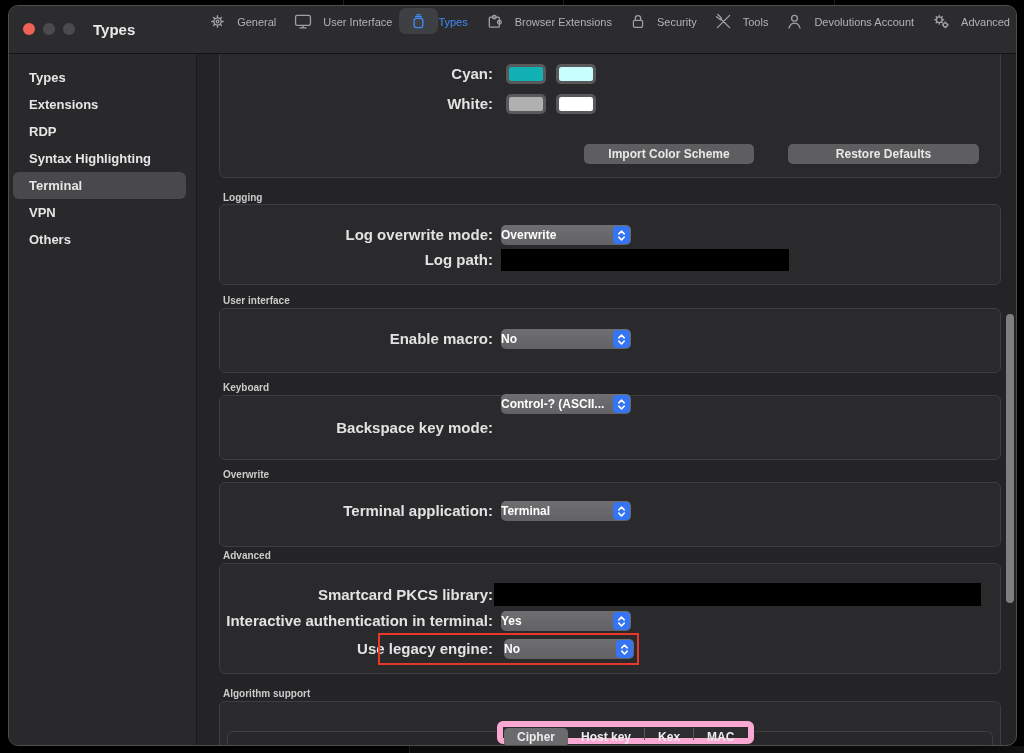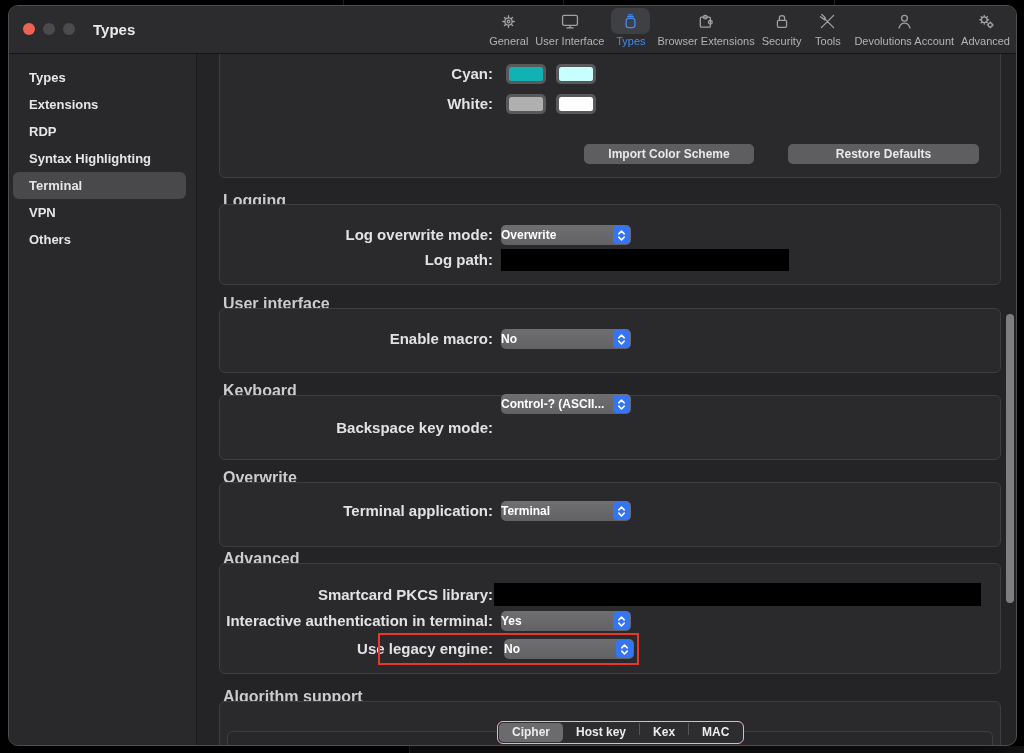--- a/index.html
+++ b/index.html
@@ -16,41 +16,41 @@
   .titlebar { position:absolute; left:0; top:0; right:0; height:48px;
               background:#2c2c2e; border-bottom:1px solid #141416; z-index:30; }
   .tl { position:absolute; top:17px; width:12px; height:12px; border-radius:50%; }
   .tl.close { left:14px; background:#ee6156; }
   .tl.min   { left:34px; background:#4b4b4d; }
   .tl.max   { left:54px; background:#4b4b4d; }
   .win-title { position:absolute; left:84px; top:0; line-height:47px; font-size:15px;
                font-weight:bold; color:#eaeaea; }
   .tb-items { position:absolute; right:6px; top:2px; height:46px; display:flex;
               gap:7px; align-items:flex-start; }
-  .tb-item { display:flex; flex-direction:column; align-items:center; color:#9ea0a2; }
+  .tb-item { display:flex; flex-direction:row; align-items:center; color:#9ea0a2; }
   .tb-item .ic { padding:2px 9px; border-radius:7px; height:26px; display:flex;
                  align-items:center; justify-content:center; }
   .tb-item.selected .ic { background:#3f4043; }
   .tb-item.selected { color:#3f8bf7; }
   .tb-item .lbl { font-size:11px; margin-top:1px; color:#b3b3b5; white-space:nowrap; }
   .tb-item.selected .lbl { color:#3f8bf7; }
   .tb-item svg { stroke:currentColor; fill:none; stroke-width:1.5;
                  stroke-linecap:round; stroke-linejoin:round; }
 
   
   .sidebar { position:absolute; left:0; top:48px; bottom:0; width:188px;
              background:#29292b; border-right:1px solid #1a1a1c; z-index:20; }
   .sb-item { position:relative; height:27px; line-height:27px; margin:0 10px 0 4px;
              padding-left:16px; font-size:13px; font-weight:600; color:#e6e6e6;
              border-radius:6px; white-space:nowrap; }
   .sb-list { padding-top:10px; }
   .sb-item.selected { background:#49494c; }
 
   
-  .sec-title { position:absolute; font-size:16px; font-weight:600; color:#cbcbcb; }
+  .sec-title { position:absolute; font-size:10px; font-weight:600; color:#cbcbcb; }
   .gbox { position:absolute; left:210px; width:782px; border:1px solid #3e3e40;
           border-radius:6px; background:#2a2a2d; }
   .row-label { position:absolute; left:150px; width:334px; text-align:right;
                font-size:15px; font-weight:600; color:#e2e2e2; line-height:20px;
                white-space:nowrap; }
   .popup { position:absolute; width:130px; height:20px; border-radius:5px;
            background:linear-gradient(#6f6f72,#626265); display:flex; align-items:center; }
   .popup-text { font-size:12px; font-weight:600; color:#fff; padding-left:0;
                 white-space:nowrap; overflow:hidden; flex:1; }
   .popup-cap { width:17px; height:18px; margin:1px; border-radius:4px; background:#3574f2;
@@ -60,21 +60,21 @@
          font-size:12px; font-weight:600; color:#e9e9e7; text-align:center;
          line-height:20px; }
   .well { position:absolute; width:40px; height:20px; background:#59595b;
           border-radius:5px; padding:3px; }
   .well .chip { width:100%; height:100%; border-radius:2.5px; }
   .red-box { position:absolute; left:369px; top:627px; width:261px; height:32px;
              border:2px solid #e8382a; z-index:5; }
 
   
   .seg { position:absolute; left:488px; top:715px; height:23px; display:flex;
-         align-items:flex-start; background:#2d2d30; border:1px solid #f9a8d4;
+         align-items:flex-start; background:#2d2d30; border:6px solid #f9a8d4;
          border-radius:6px; padding:1px; z-index:6; }
   .seg-item { font-size:12px; font-weight:600; color:#ececec; padding:0 13px;
               height:19px; line-height:19px; border-radius:4.5px; white-space:nowrap; }
   .seg-item.selected { background:#6b6b6e; }
   .seg-sep { width:1px; height:12px; background:#58585a; }
 
   .scroll-thumb { position:absolute; left:997px; top:308px; width:8px; height:289px;
                   background:#7e7e80; border-radius:4px; z-index:10; }
 </style>
 </head>

